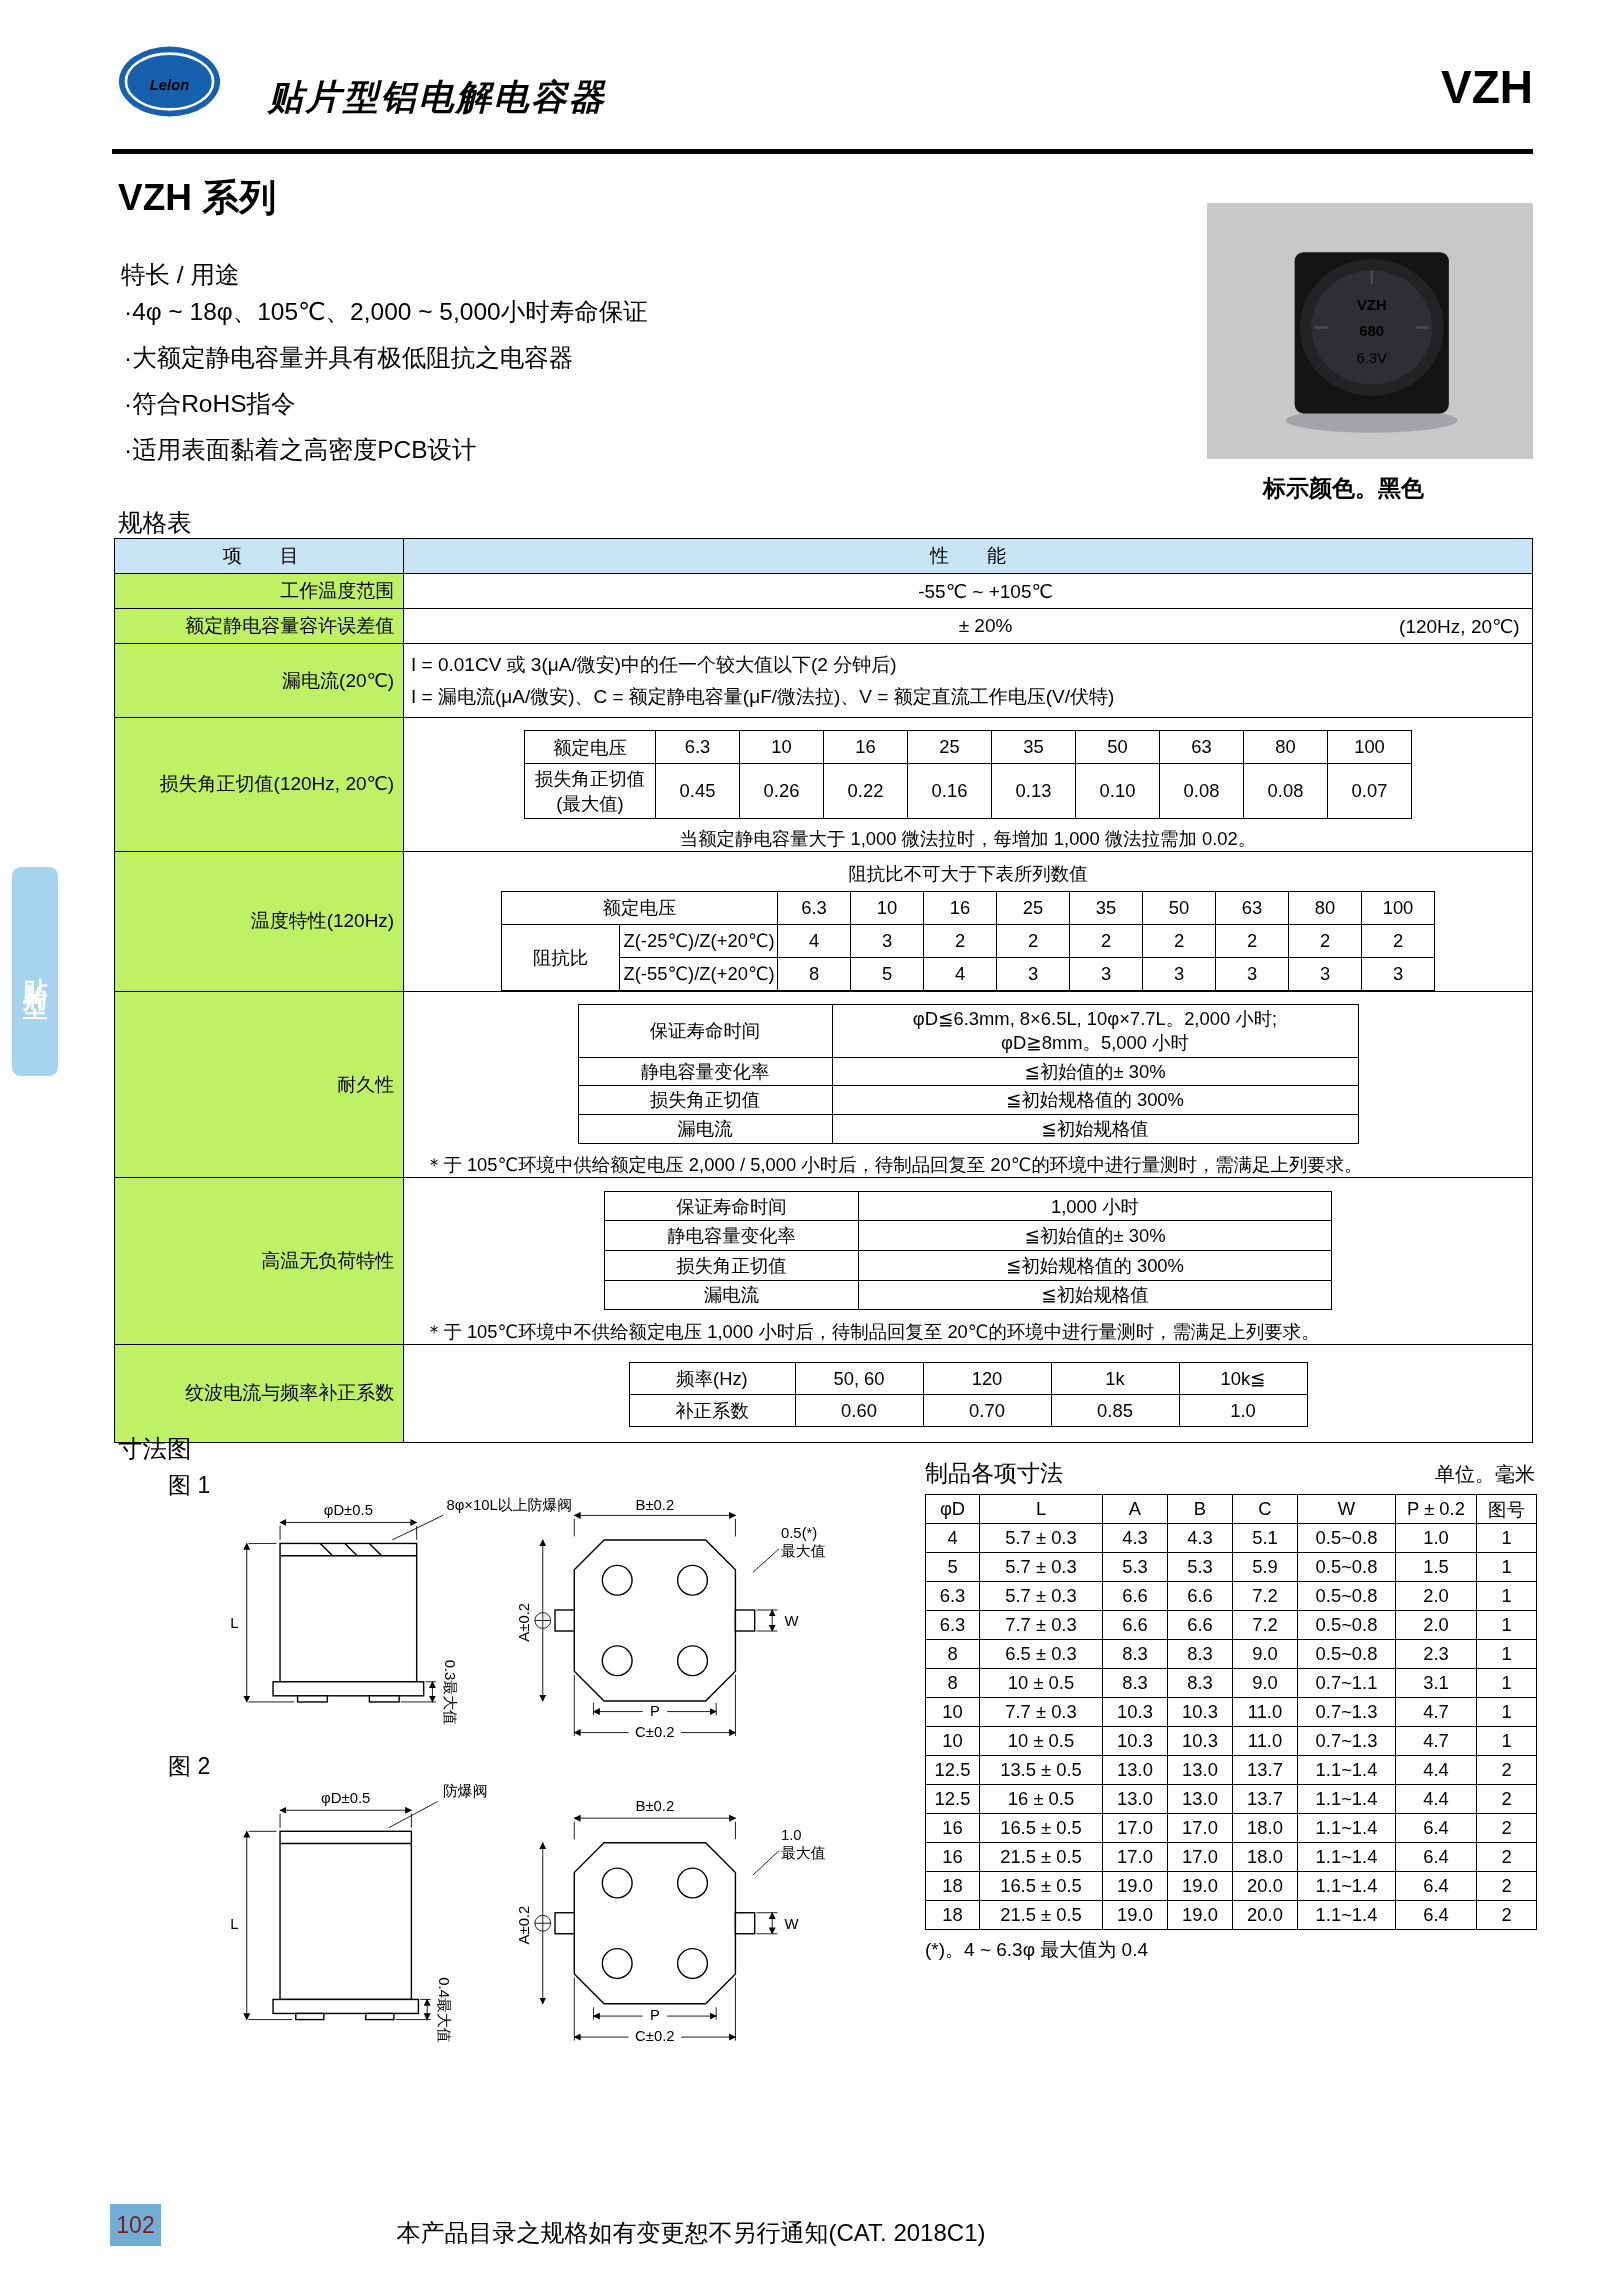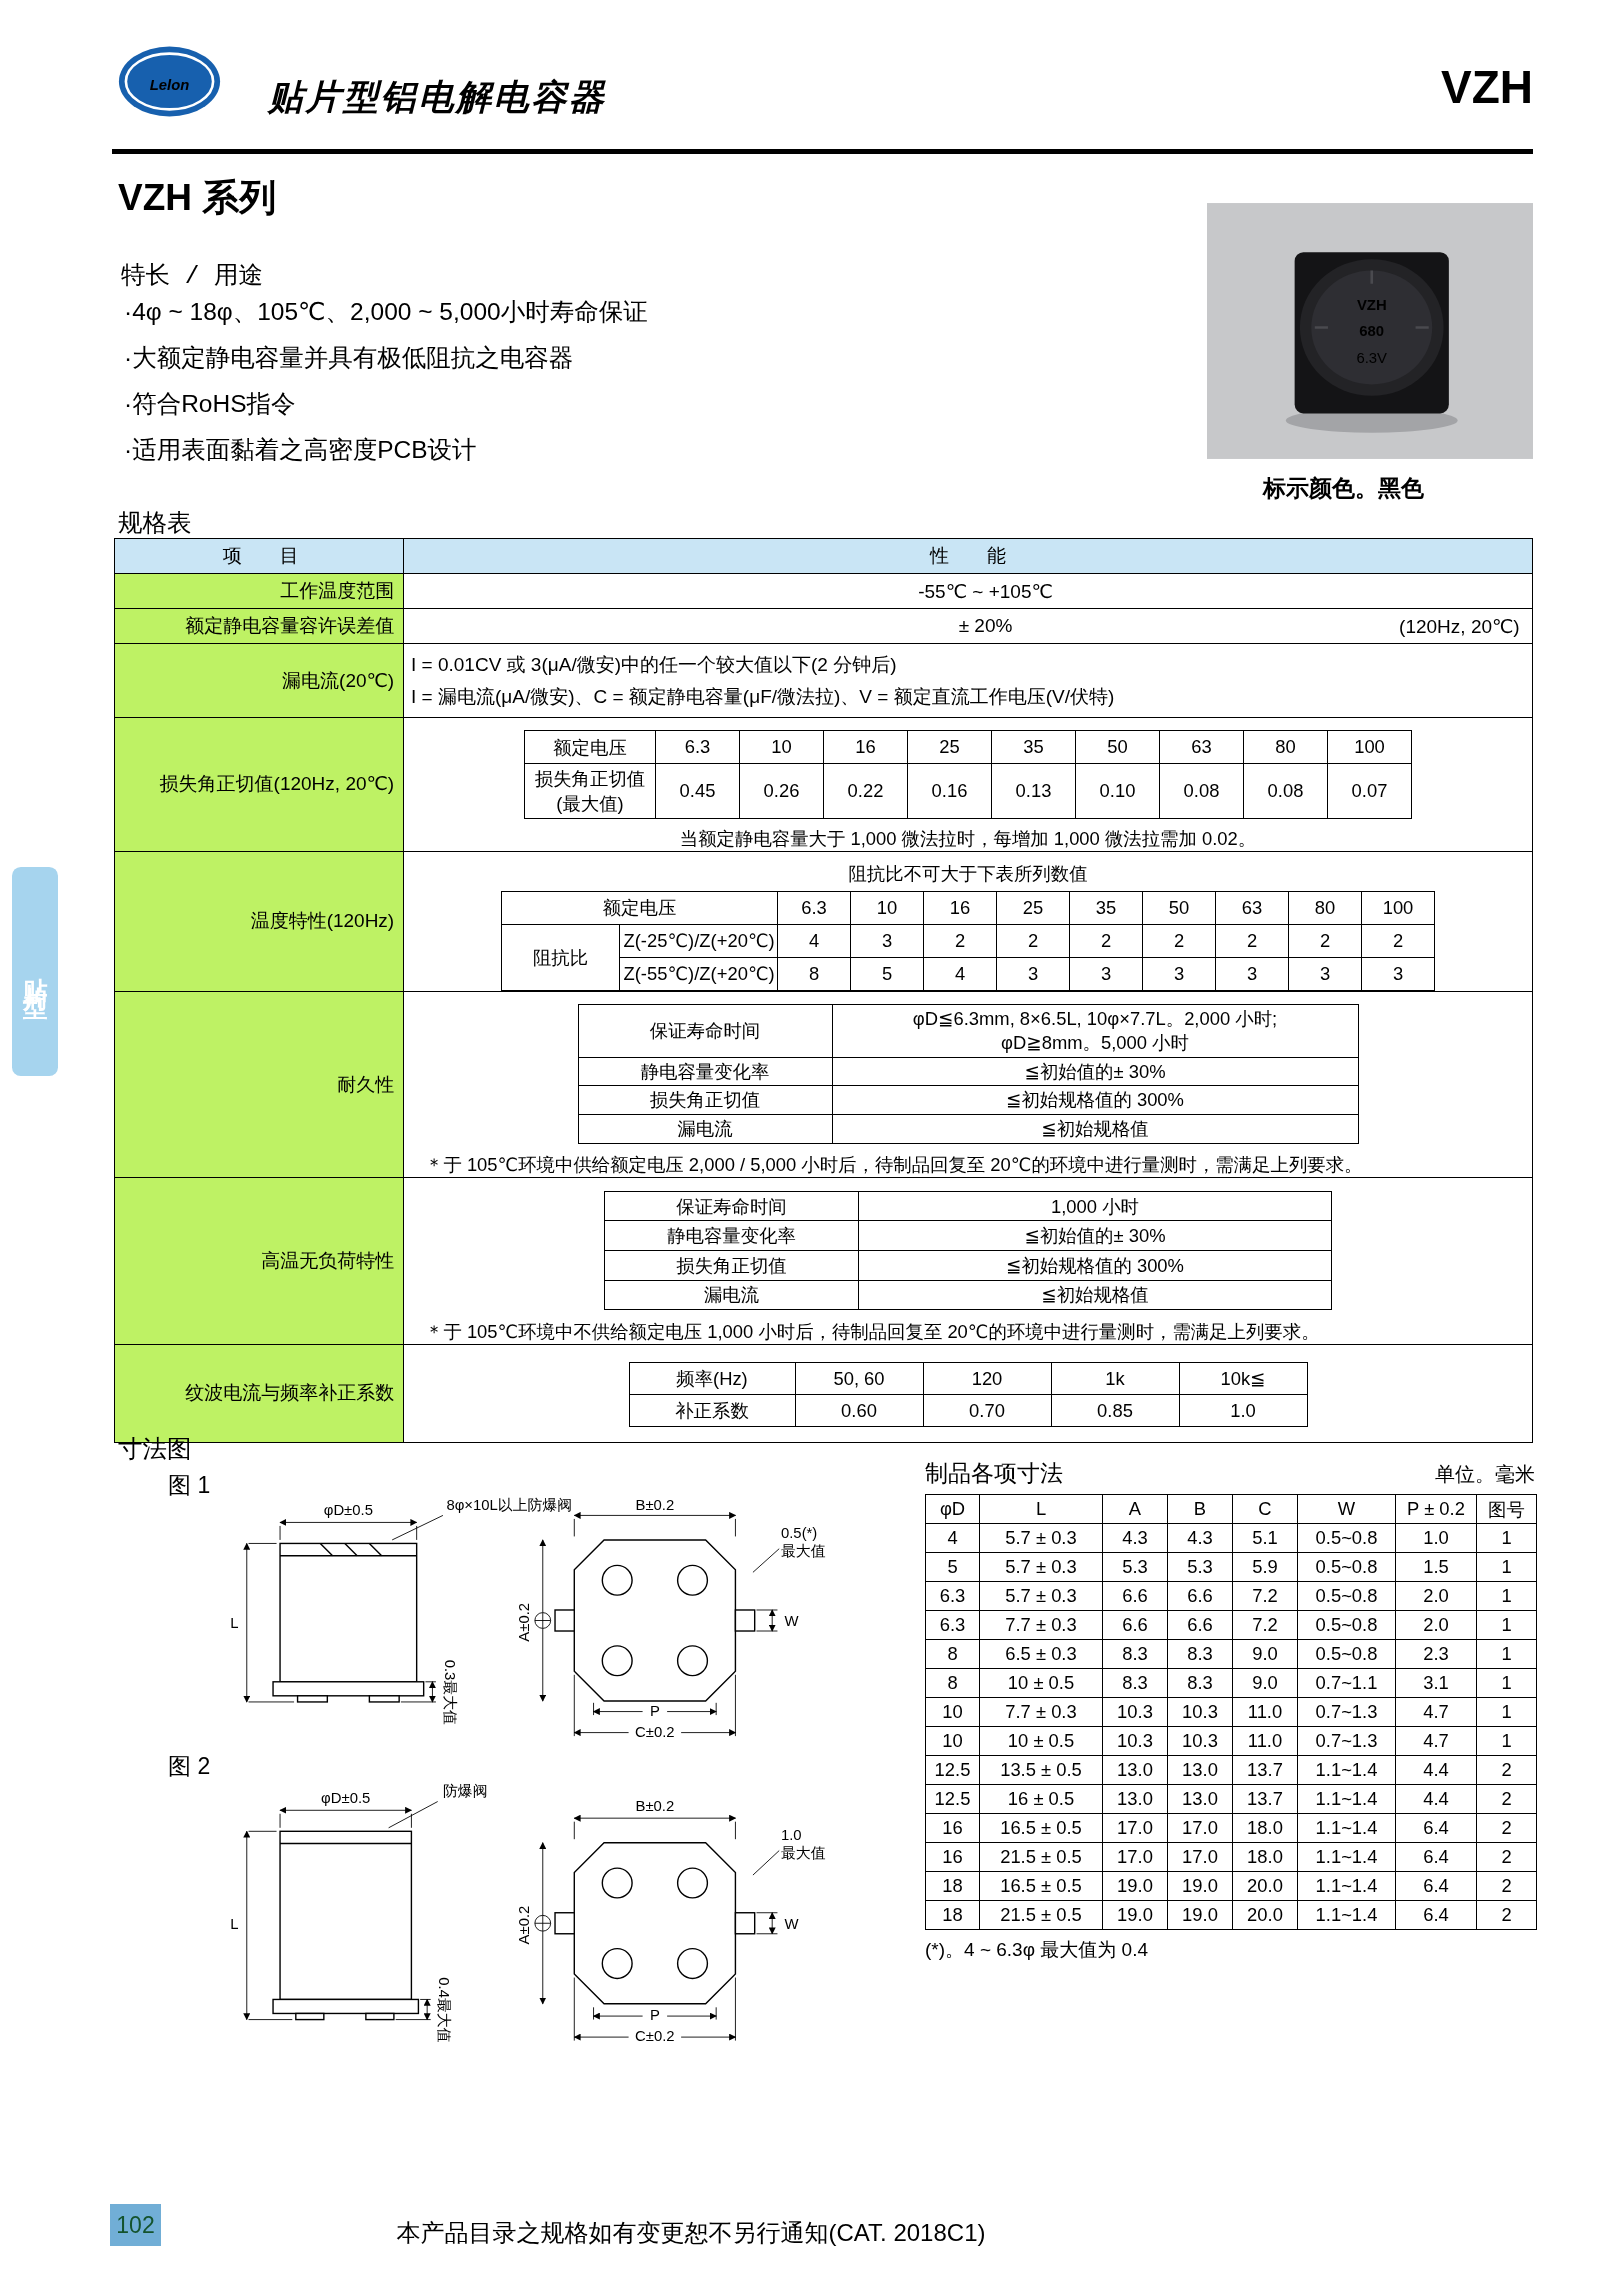--- a/index.html
+++ b/index.html
@@ -7,21 +7,21 @@
   .page { position:relative; width:1622px; height:2295px; background:#fff; color:#000; overflow:hidden; margin:0 auto; }
   .abs { position:absolute; }
 
   
   .doc-title { left:268px; top:74px; font-size:35px; font-weight:bold; font-style:italic; letter-spacing:2.6px; }
   .series-code { left:1402px; top:60px; width:131px; text-align:right; font-size:46px; font-weight:bold; }
   .header-rule { left:112px; top:149px; width:1421px; height:5.3px; background:#000; }
 
   
   .series-title { left:118px; top:173px; font-size:37px; font-weight:bold; }
-  .features-heading { left:121px; top:258px; font-size:24.5px;font-family:Liberation Mono, monospace; }
+  .features-heading { left:121px; top:258px; font-size:24.5px; }
   .features { left:124px; top:289px; font-size:24.5px; }
   .features li { list-style:none; line-height:46px; }
   .photo-wrap { left:1207px; top:203px; width:326px; height:256px; }
   .photo-caption { left:1207px; top:473px; width:326px; text-align:center; padding-right:53px; font-size:23px;font-weight:bold; }
 
   
   .side-tab { left:12.3px; top:867px; width:46px; height:209px; background:#a6d4ee; color:#fff;
               border-radius:8.8px; writing-mode:vertical-rl; text-orientation:upright;
               display:flex; align-items:center; justify-content:center;
               font-size:24.5px; font-weight:bold; letter-spacing:8.8px; }
@@ -69,21 +69,21 @@
   .dim-head { display:flex; justify-content:space-between; align-items:baseline; margin-bottom:5.3px; }
   .dim-title { font-size:23px; }
   .dim-unit { font-size:20px; }
   .dim-table { border-collapse:collapse; table-layout:fixed; width:610px; font-size:18.4px; }
   .dim-table th, .dim-table td { border:1.3px solid #000; text-align:center; height:29px; padding:0 1.8px; font-weight:normal; }
   .dim-footnote { margin-top:7px; font-size:19px; }
 
   svg text { font-family:"Liberation Sans","DejaVu Sans",sans-serif; font-size:17px; fill:#000; stroke:none; }
 
   
-  .page-num { left:110px; top:2204px; width:51px; height:42px; background:#71aed6; color:#14532d;
+  .page-num { left:110px; top:2204px; width:51px; height:42px; background:#71aed6; color:#7f1d1d;
               display:flex; align-items:center; justify-content:center; font-size:23px; }
   .footer-note { left:0; top:2217px; width:1382px; text-align:center; font-size:24px; }
 </style>
 </head>
 <body>
 
 <div class="page">
 
   <div class="abs" style="left:116px; top:44px;">
     <svg width="107" height="75" viewBox="0 0 122 86">

